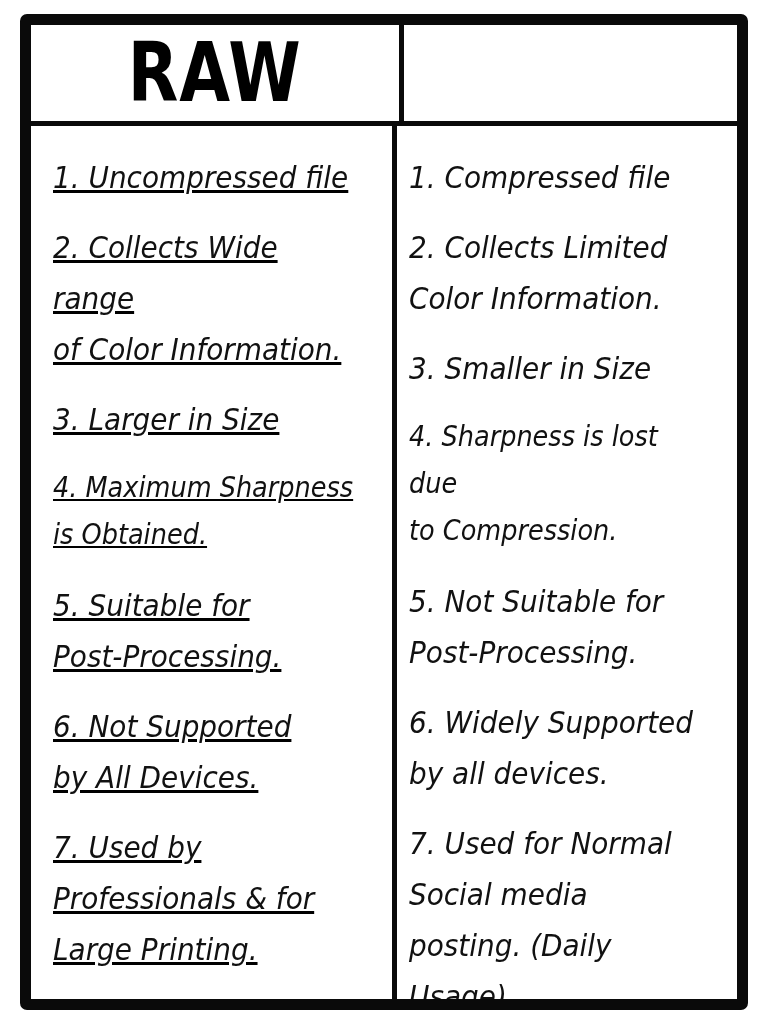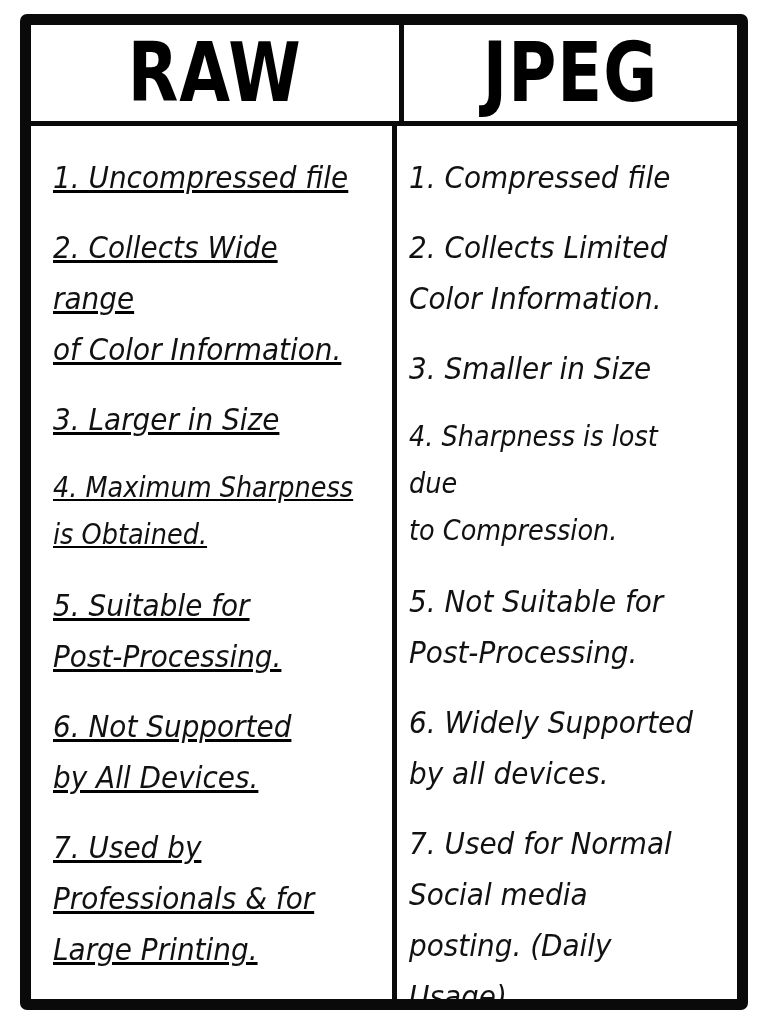--- a/index.html
+++ b/index.html
@@ -126,23 +126,20 @@
 </head>
 <body>
 
 <div class="page">
   <div class="table-frame">
 
     <div class="header-row">
       <div class="header-cell left">
         <span class="header-title">RAW</span>
       </div>
-      <div class="header-cell right">
-        <span class="header-title">JPEG</span>
-      </div>
     </div>
 
     <div class="body-row">
       <div class="body-cell left">
         <ul class="list">
           <li class="list-item">1. Uncompressed file</li>
           <li class="list-item">2. Collects Wide range
  of Color Information.</li>
           <li class="list-item">3. Larger in Size</li>
           <li class="list-item compact"> 4. Maximum Sharpness

